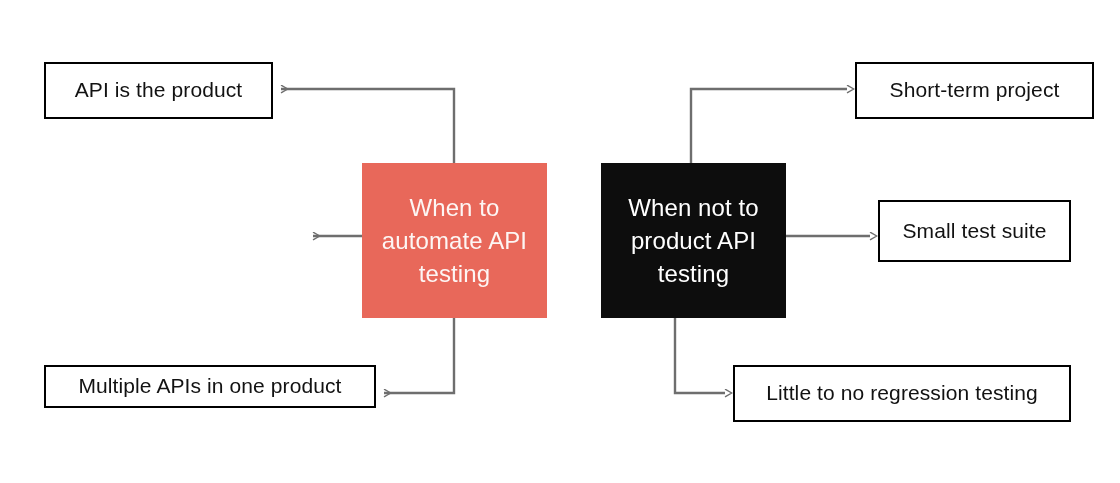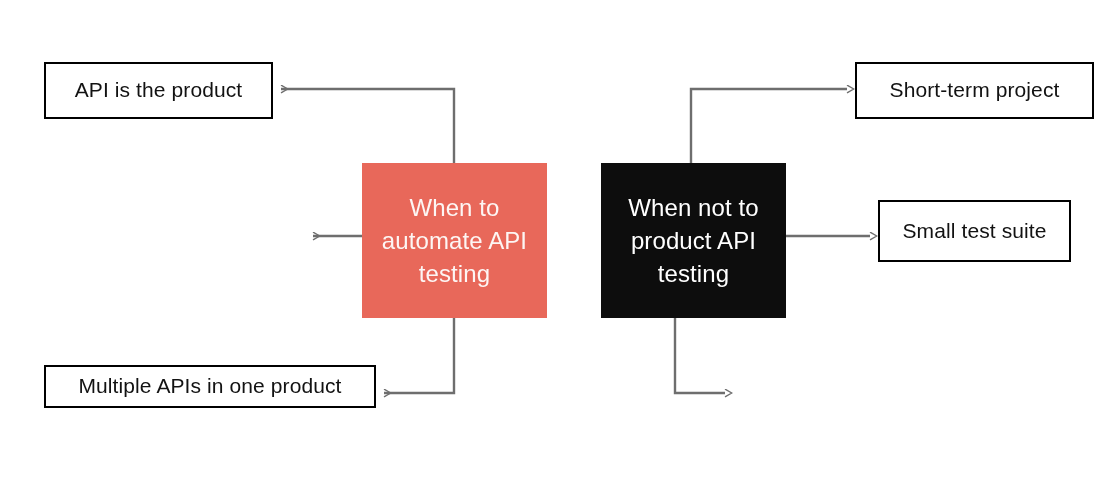--- a/index.html
+++ b/index.html
@@ -107,14 +107,17 @@
   </div>
 
   <div class="node node-outline" style="left:855px; top:62px; width:239px; height:57px;">
     <span>Short-term project</span>
   </div>
 
   <div class="node node-outline" style="left:878px; top:200px; width:193px; height:62px;">
     <span>Small test suite</span>
   </div>
 
+  <div class="node node-outline" style="left:733px; top:365px; width:338px; height:57px;">
+    <span>Little to no regression testing</span>
+  </div>
 
 </div>
 
 </body></html>

